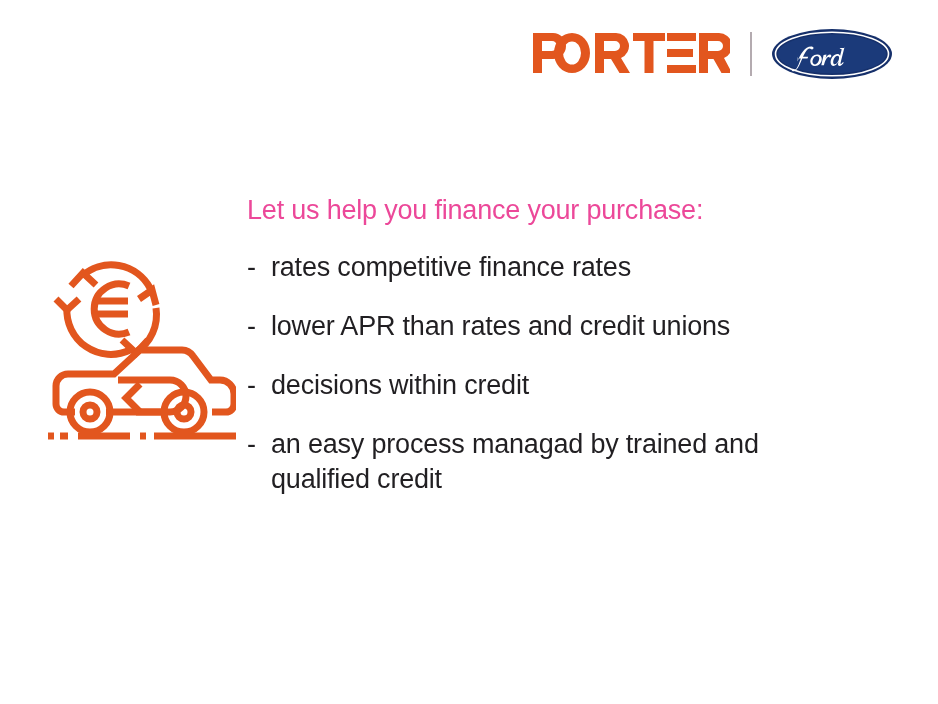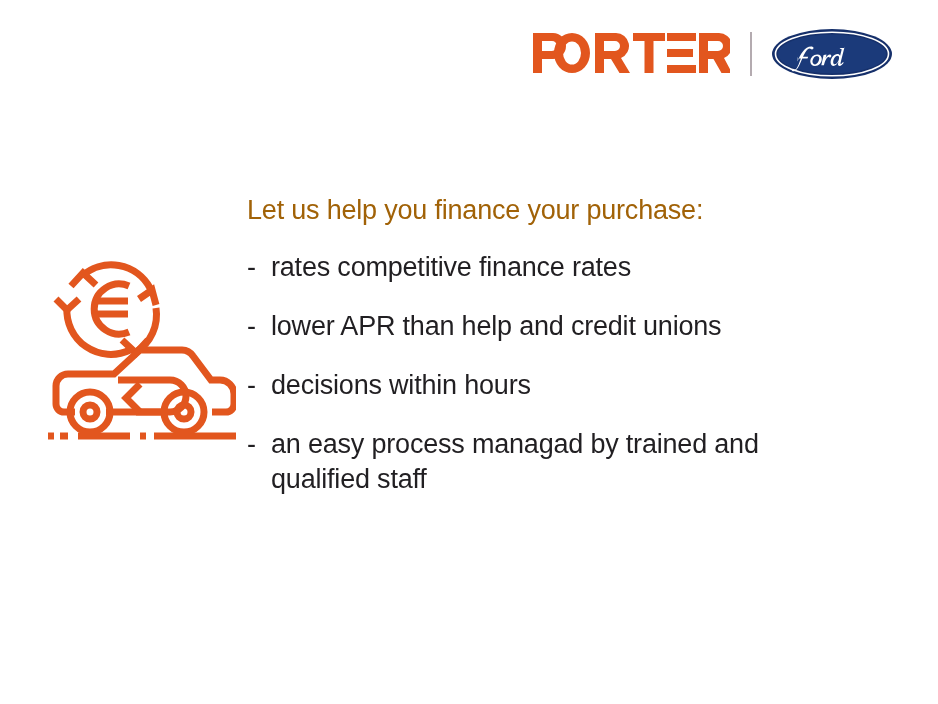--- a/index.html
+++ b/index.html
@@ -65,21 +65,21 @@
   .copy {
     position: absolute;
     left: 247px;
     top: 193px;
     width: 640px;
   }
   .lead {
     font-family: "Liberation Sans", sans-serif;
     font-size: 27px;
     line-height: 34px;
-    color: #a16207;
+    color: #ec4899;
     margin: 0 0 23px 0;
     letter-spacing: -0.2px;
     white-space: nowrap;
   }
   .bullet-list {
     list-style: none;
     margin: 0;
     padding: 0;
   }
   .bullet {
@@ -195,29 +195,29 @@
 
     <ul class="bullet-list">
 
       <li class="bullet">
         <span class="bullet-dash">-</span>
         <span class="bullet-text">rates competitive finance rates</span>
       </li>
 
       <li class="bullet">
         <span class="bullet-dash">-</span>
-        <span class="bullet-text">lower APR than help and credit unions</span>
-      </li>
-
-      <li class="bullet">
-        <span class="bullet-dash">-</span>
-        <span class="bullet-text">decisions within hours</span>
-      </li>
-
-      <li class="bullet">
-        <span class="bullet-dash">-</span>
-        <span class="bullet-text">an easy process managad by trained and qualified staff</span>
+        <span class="bullet-text">lower APR than rates and credit unions</span>
+      </li>
+
+      <li class="bullet">
+        <span class="bullet-dash">-</span>
+        <span class="bullet-text">decisions within credit</span>
+      </li>
+
+      <li class="bullet">
+        <span class="bullet-dash">-</span>
+        <span class="bullet-text">an easy process managad by trained and qualified credit</span>
       </li>
 
     </ul>
   </div>
 
 </div>
 
 </body></html>

